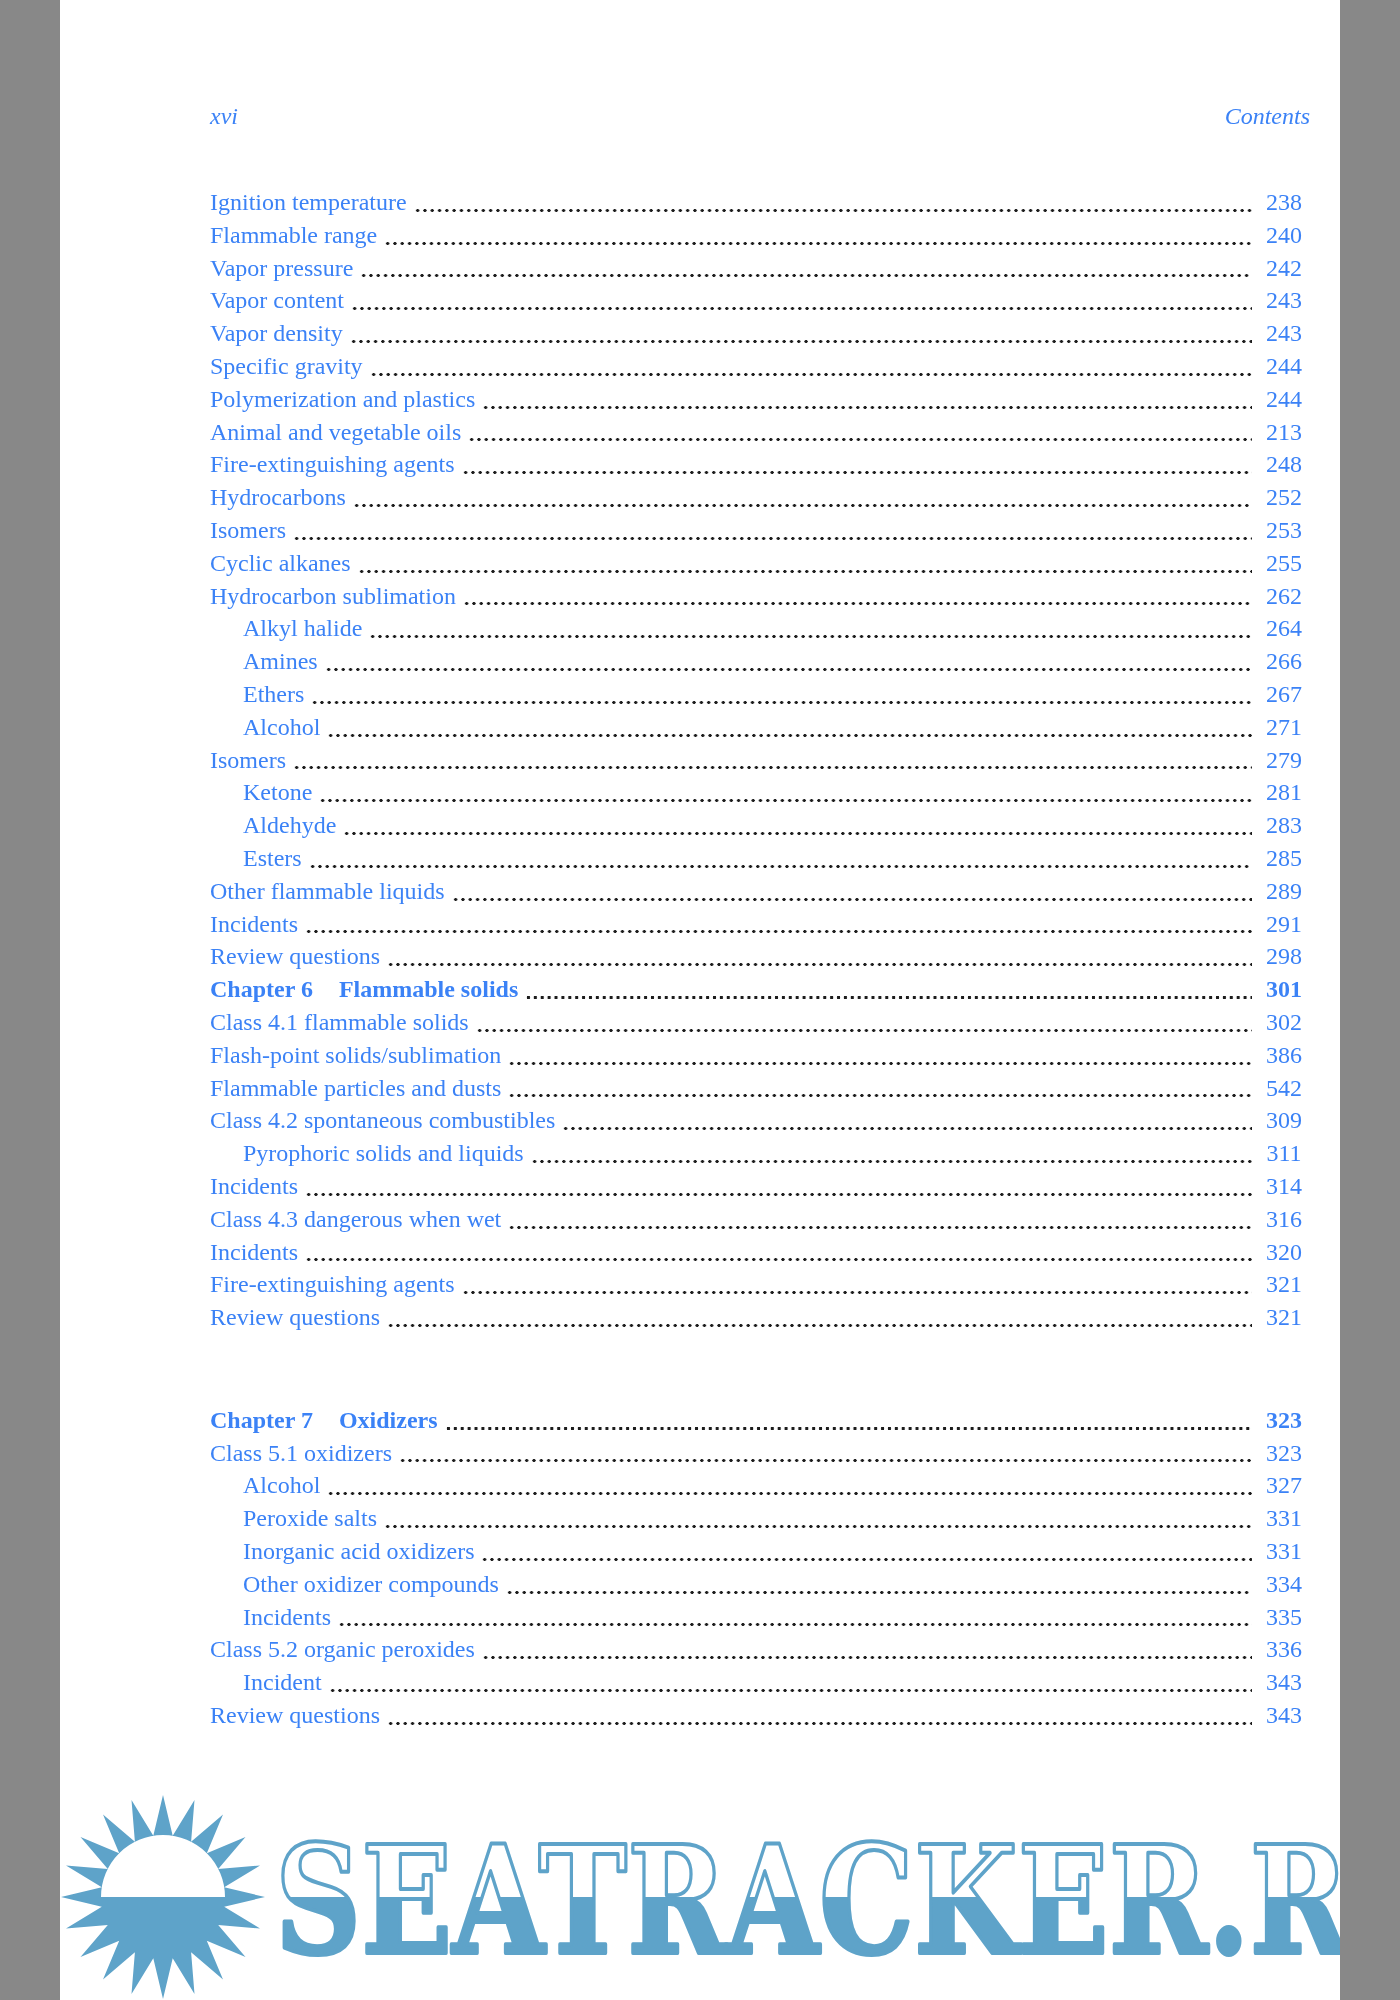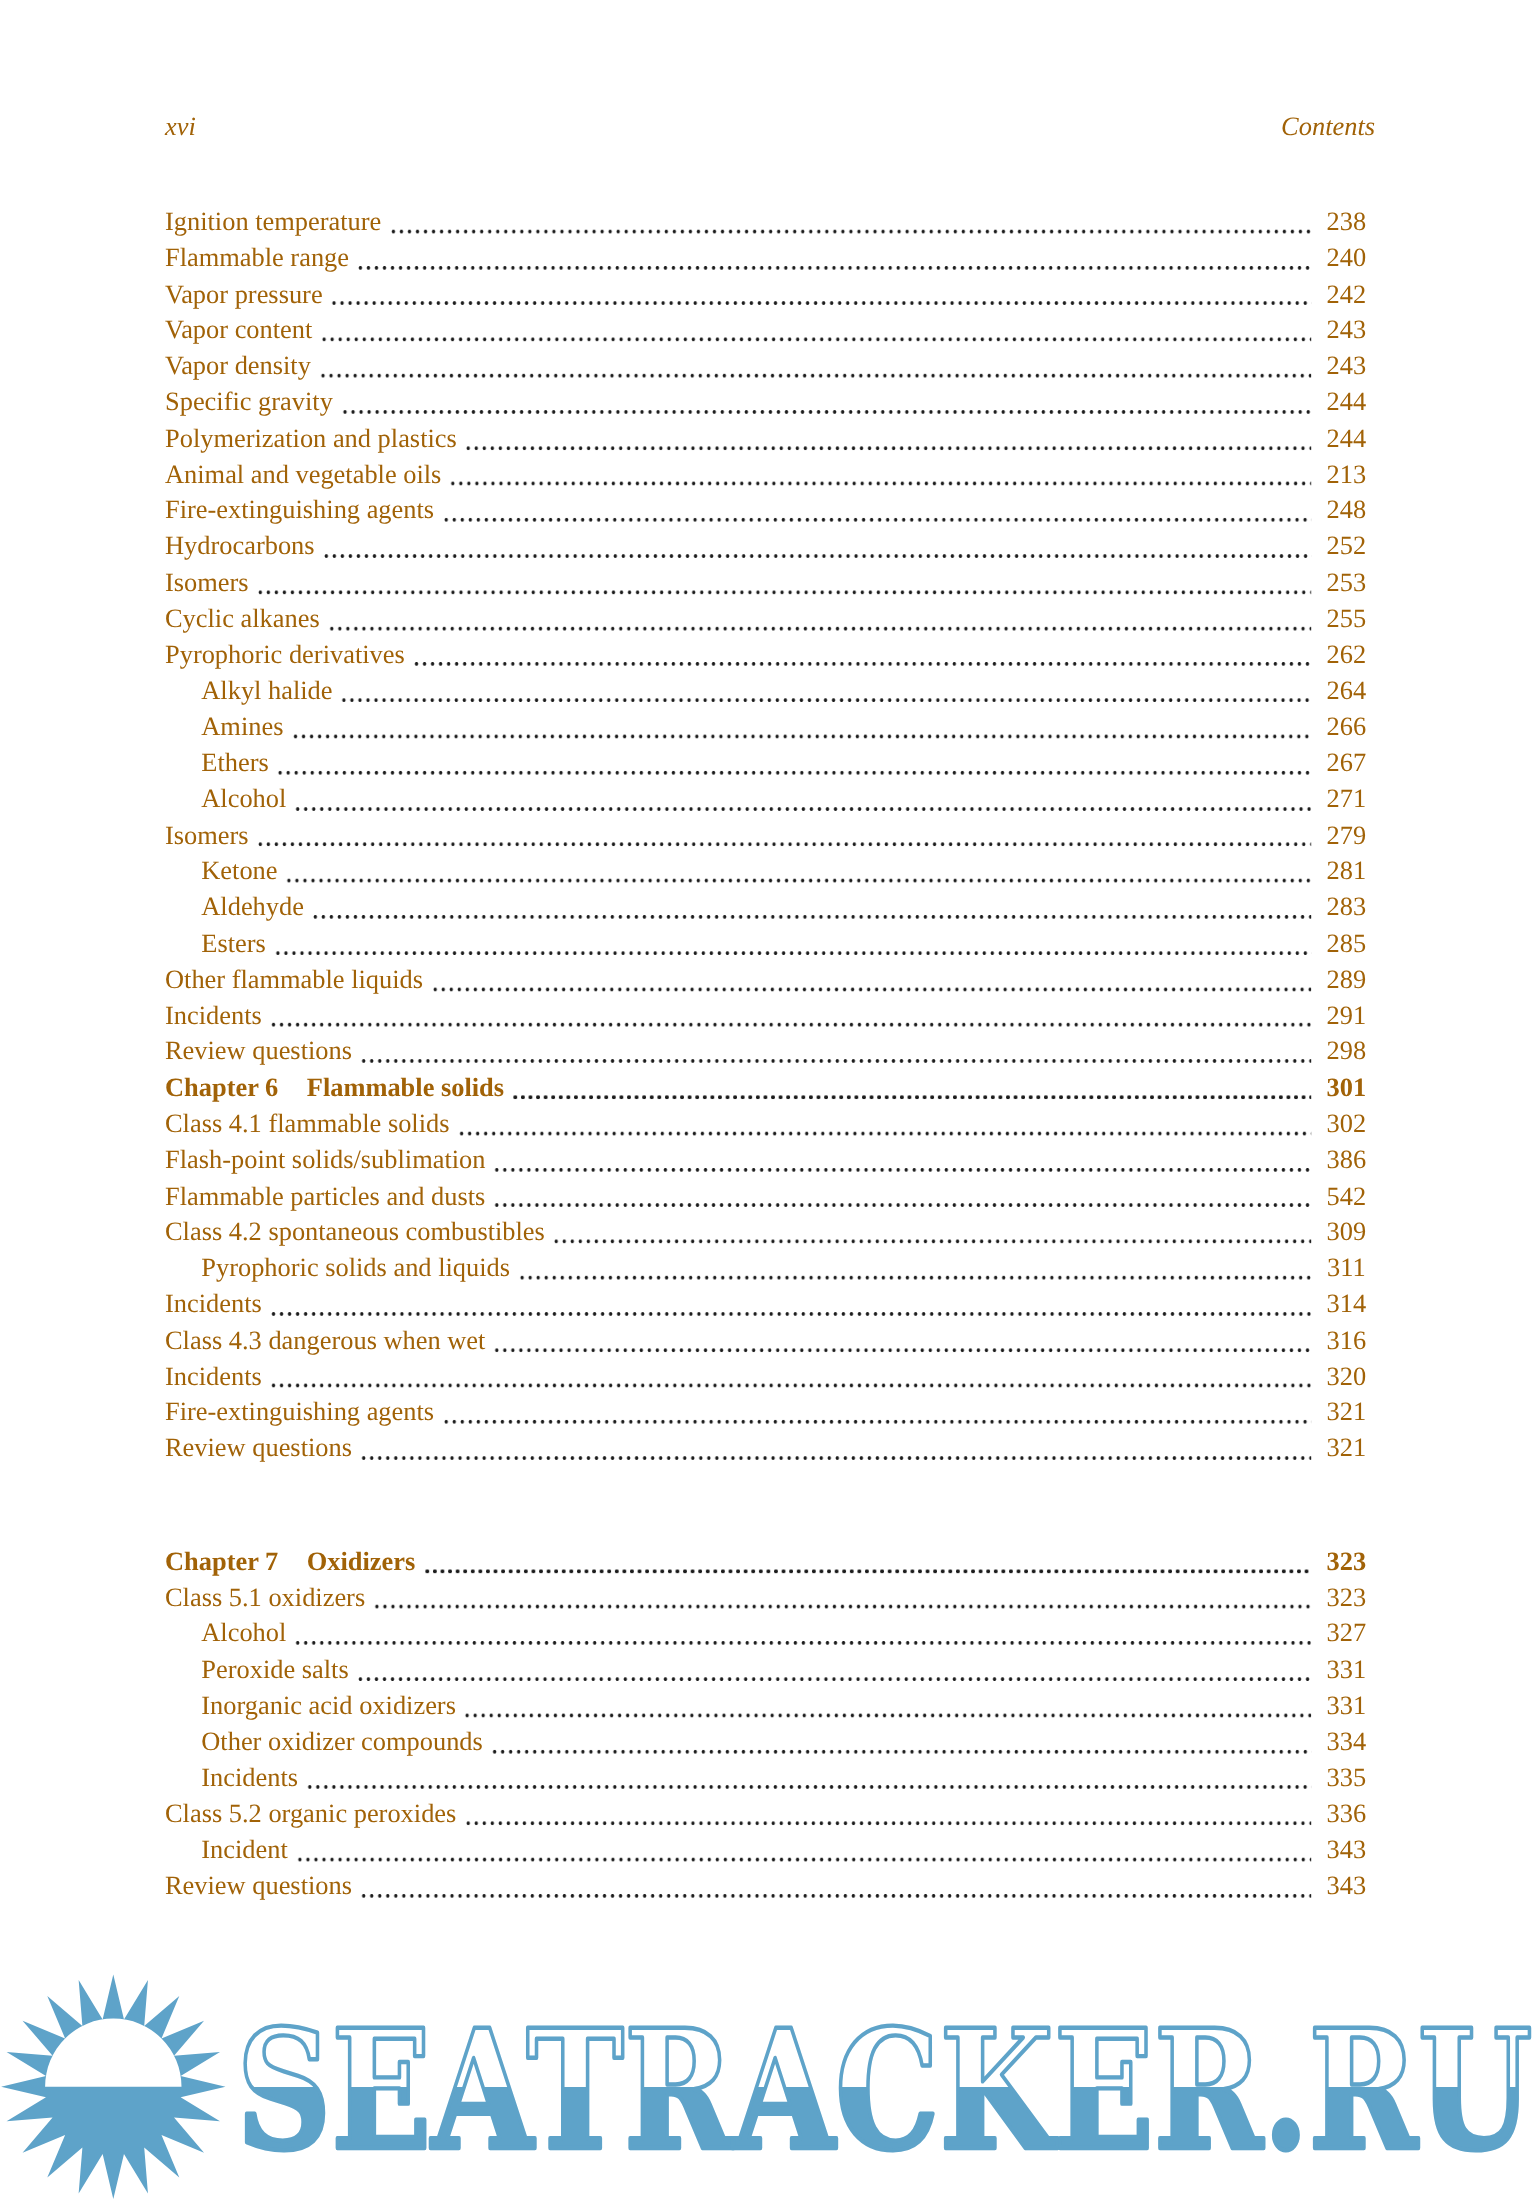--- a/index.html
+++ b/index.html
@@ -1,22 +1,22 @@
 <!DOCTYPE html>
 <html><head>
 <meta charset="utf-8">
 <style>
   html,body{margin:0;padding:0;background:#888;}
   .page{
     position:relative;
-    width:1400px;height:2000px;
+    width:1280px;height:2000px;
     background:#ffffff;
     overflow:hidden;
     font-family:"Liberation Serif", serif;
-    color:#a16207;
+    color:#3b82f6;
     margin:0 auto;
   }
   
   .pg-header{
     position:absolute;left:150px;top:102px;width:1100px;
     display:flex;justify-content:space-between;
     font-style:italic;font-size:24px;line-height:28px;
   }
   
   .toc{
@@ -119,21 +119,21 @@
           <span class="lbl">Isomers</span>
           <span class="leader"></span>
           <span class="pgnum">253</span>
         </div>
         <div class="toc-row">
           <span class="lbl">Cyclic alkanes</span>
           <span class="leader"></span>
           <span class="pgnum">255</span>
         </div>
         <div class="toc-row">
-          <span class="lbl">Pyrophoric derivatives</span>
+          <span class="lbl">Hydrocarbon sublimation</span>
           <span class="leader"></span>
           <span class="pgnum">262</span>
         </div>
         <div class="toc-row">
           <span class="lbl ind1">Alkyl halide</span>
           <span class="leader"></span>
           <span class="pgnum">264</span>
         </div>
         <div class="toc-row">
           <span class="lbl ind1">Amines</span>

